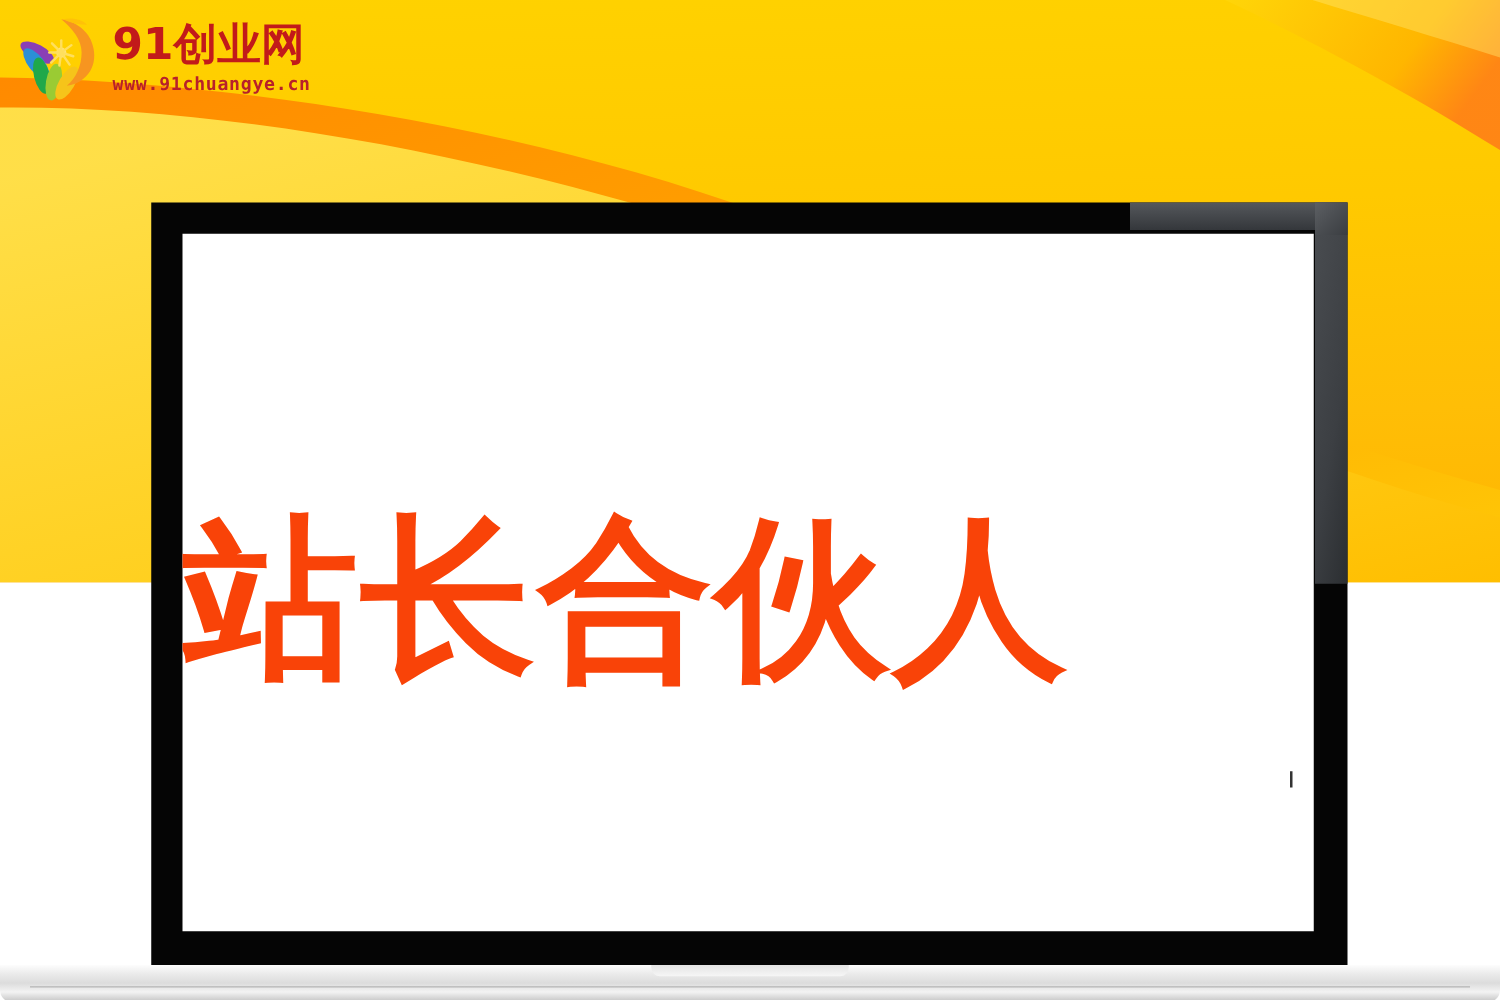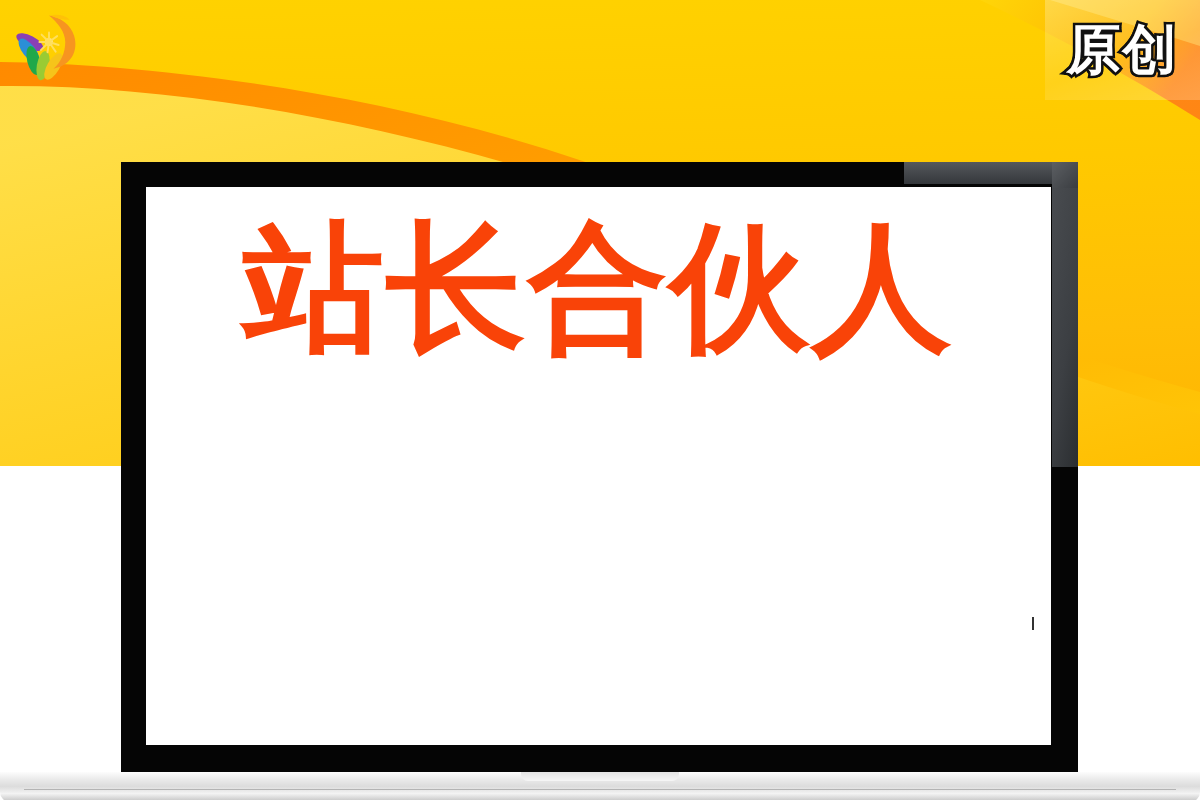--- a/index.html
+++ b/index.html
@@ -182,21 +182,21 @@
     top: 17px;
     height: 1px;
     background: rgba(120,120,120,0.45);
   }
 
   
   .screen-inner {
     position: absolute;
     inset: 0;
     display: flex;
-    flex-direction: column;
+    flex-direction: row;
     align-items: center;
     justify-content: flex-start;
     padding-top: 28px;
     box-sizing: border-box;
   }
   .headline-red {
     font-size: 140px;
     font-weight: 700;
     line-height: 1.04;
     color: #F94308;
@@ -283,25 +283,26 @@
               <line x1="0" y1="-6" x2="13" y2="-2"></line>
               <line x1="0" y1="-6" x2="9" y2="7"></line>
               <line x1="0" y1="-6" x2="-2" y2="8"></line>
               <line x1="0" y1="-6" x2="-11" y2="5"></line>
               <line x1="0" y1="-6" x2="-13" y2="-6"></line>
               <line x1="0" y1="-6" x2="-10" y2="-16"></line>
             </g>
           </g>
         </g>
       </svg>
+      <div class="logo-text-wrap">
+        <div class="logo-brand">91创业网</div>
+        <div class="logo-url">www.91chuangye.cn</div>
+      </div>
     </div>
 
-    <div class="badge-original">
-      <span class="badge-original-text">原创</span>
-    </div>
   </div>
 
   <div class="laptop">
     <div class="laptop-bezel"></div>
     <div class="laptop-bezel-side"></div>
     <div class="laptop-bezel-top"></div>
     <div class="laptop-bezel-corner"></div>
 
     <div class="laptop-screen">
       <div class="screen-inner">

